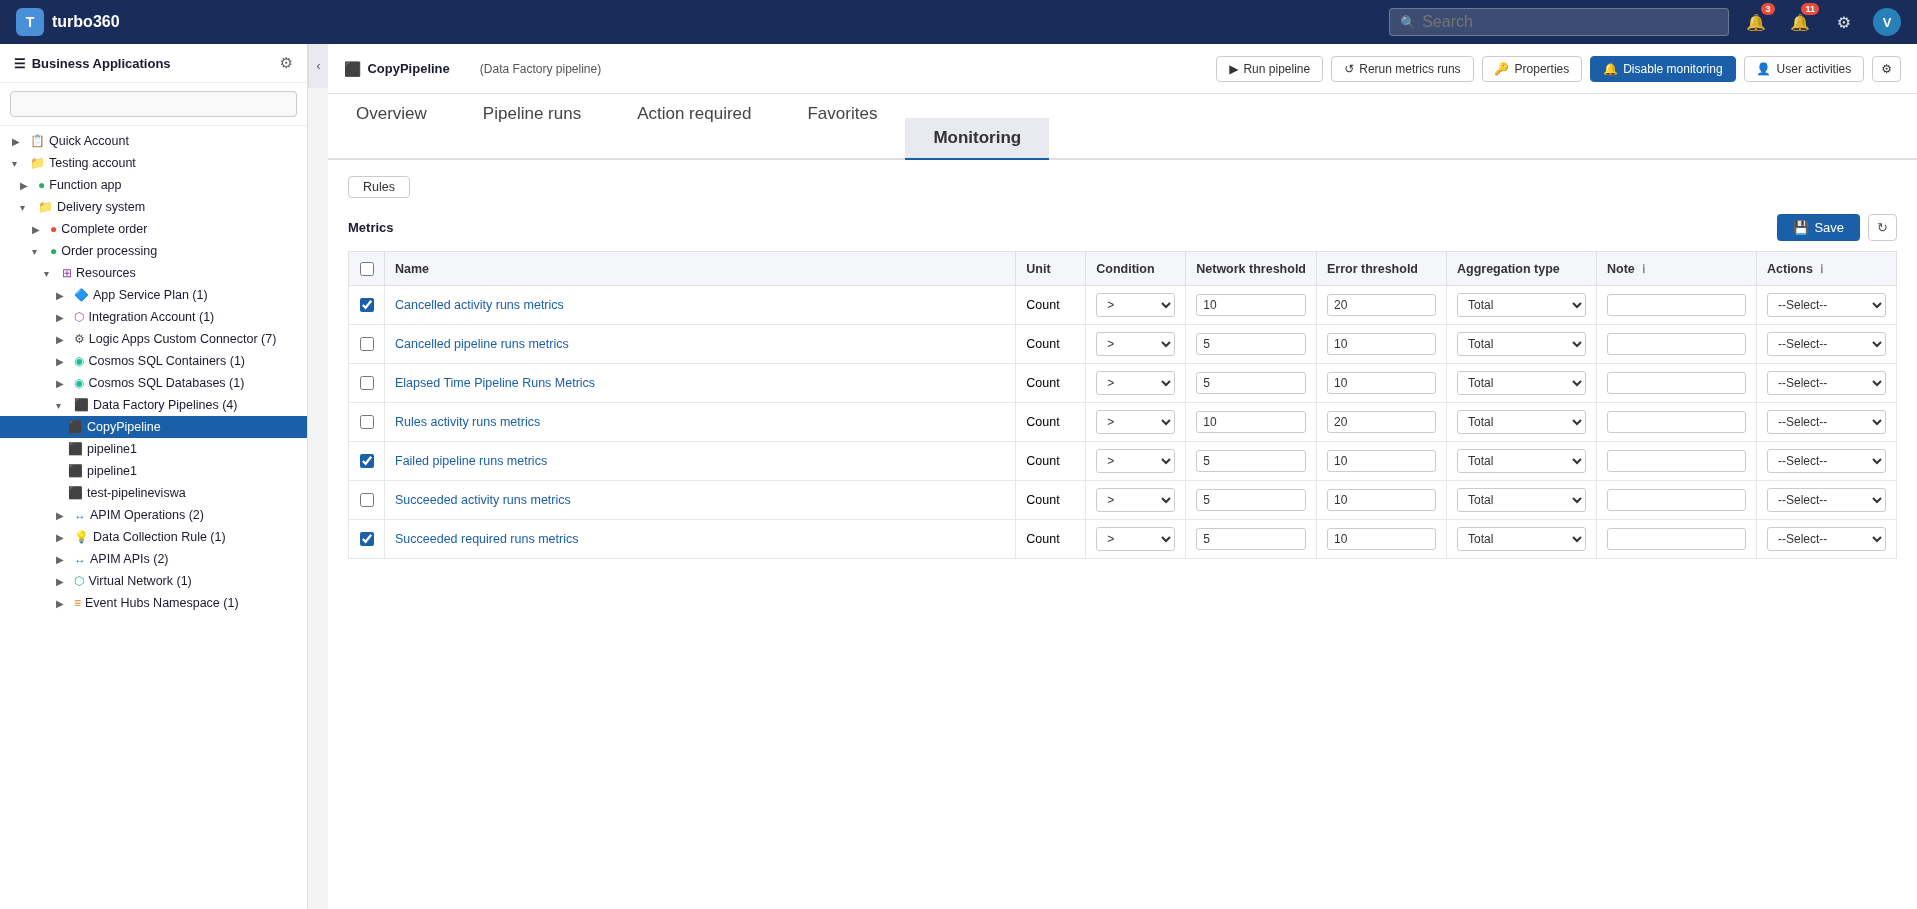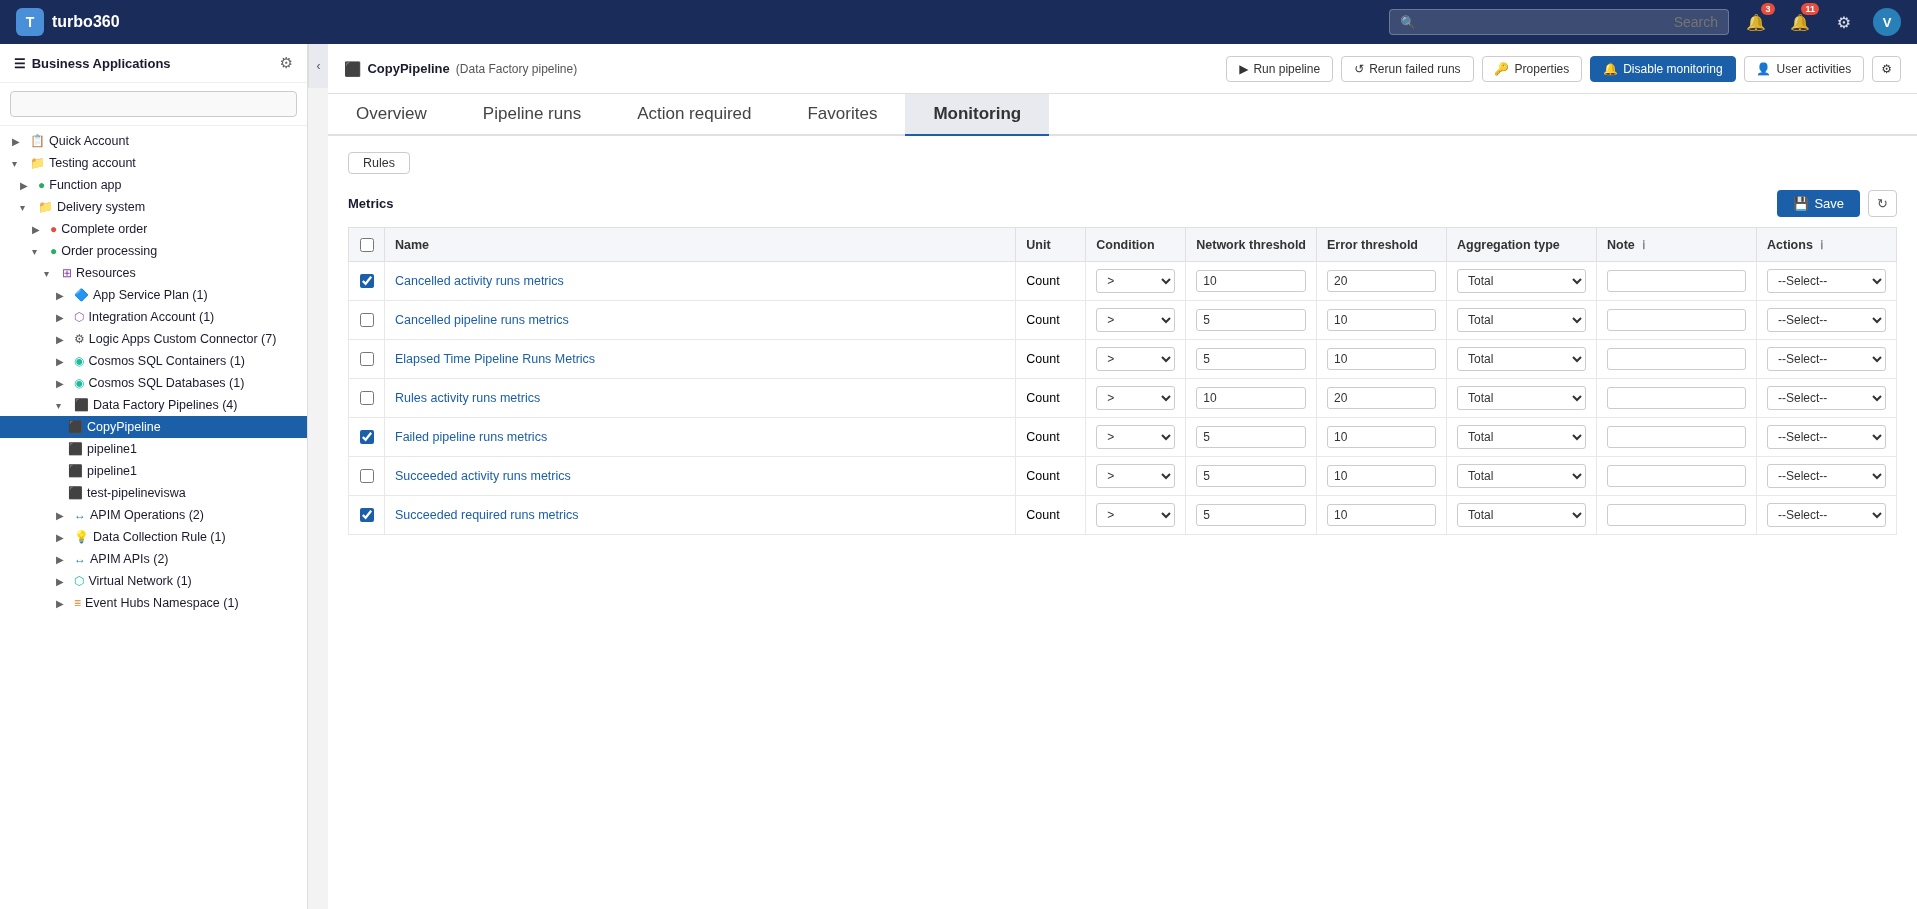--- a/index.html
+++ b/index.html
@@ -46,23 +46,22 @@
       gap: 6px;
       width: 340px;
       color: rgba(255,255,255,0.7);
       font-size: 13px;
     }
     .search-box input {
       background: transparent;
       border: none;
       outline: none;
       color: rgba(255,255,255,0.8);
-      font-size: 14px;
+      font-size: 16px;
       width: 100%;
-      text-align: right;
     }
     .topnav-icons {
       display: flex;
       align-items: center;
       gap: 14px;
     }
     .nav-icon-btn {
       position: relative;
       color: rgba(255,255,255,0.85);
       cursor: pointer;
@@ -242,20 +241,21 @@
       color: #1a1a2e;
     }
     .breadcrumb-icon {
       color: #4a90d9;
       font-size: 14px;
     }
     .breadcrumb-sub {
       font-weight: 400;
       color: #555;
       font-size: 12px;
+      margin-left: 24px;
     }
     .header-spacer { flex: 1; }
     .header-actions {
       display: flex;
       align-items: center;
       gap: 8px;
     }
     .action-btn {
       display: flex;
       align-items: center;
@@ -289,20 +289,21 @@
       font-size: 17px;
       color: #444;
       border-bottom: 2px solid transparent;
       margin-bottom: -2px;
       white-space: nowrap;
     }
     .tab-item.active {
       color: #1a5fa8;
       font-weight: 600;
       border-bottom-color: #1a5fa8;
+      margin-top: 24px;
     }
     .tab-item.tab-highlight {
       background: #e8eaf0;
       color: #333;
     }
 
     
     .rules-content {
       flex: 1;
       overflow-y: auto;
@@ -617,21 +618,21 @@
         <span class="breadcrumb-sub">(Data Factory pipeline)</span>
       </div>
       <div class="header-spacer"></div>
       <div class="header-actions">
         <button class="action-btn">
           <span class="action-btn-icon">▶</span>
           <span>Run pipeline</span>
         </button>
         <button class="action-btn">
           <span class="action-btn-icon">↺</span>
-          <span>Rerun failed runs</span>
+          <span>Rerun metrics runs</span>
         </button>
         <button class="action-btn">
           <span class="action-btn-icon">🔑</span>
           <span>Properties</span>
         </button>
         <button class="action-btn primary">
           <span class="action-btn-icon">🔔</span>
           <span>Disable monitoring</span>
         </button>
         <button class="action-btn">

